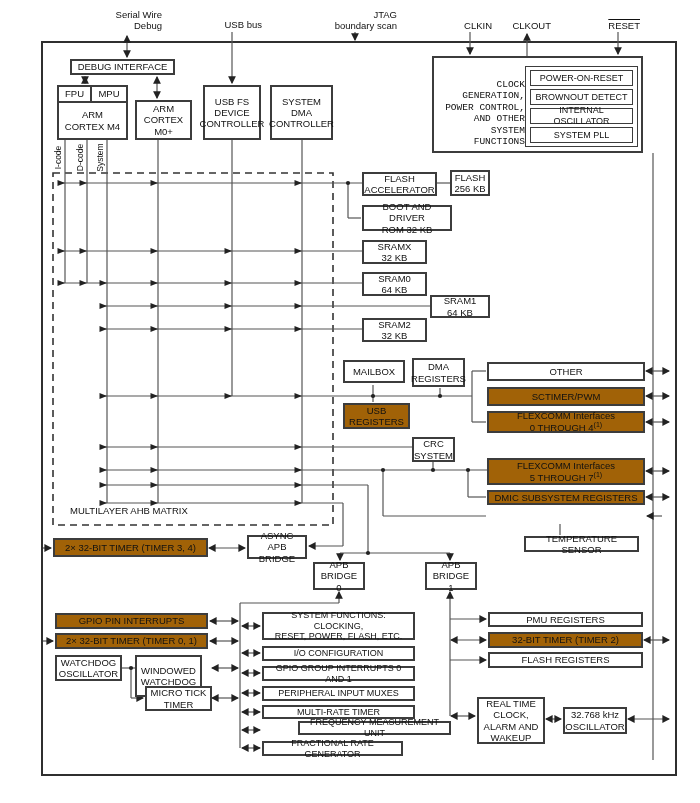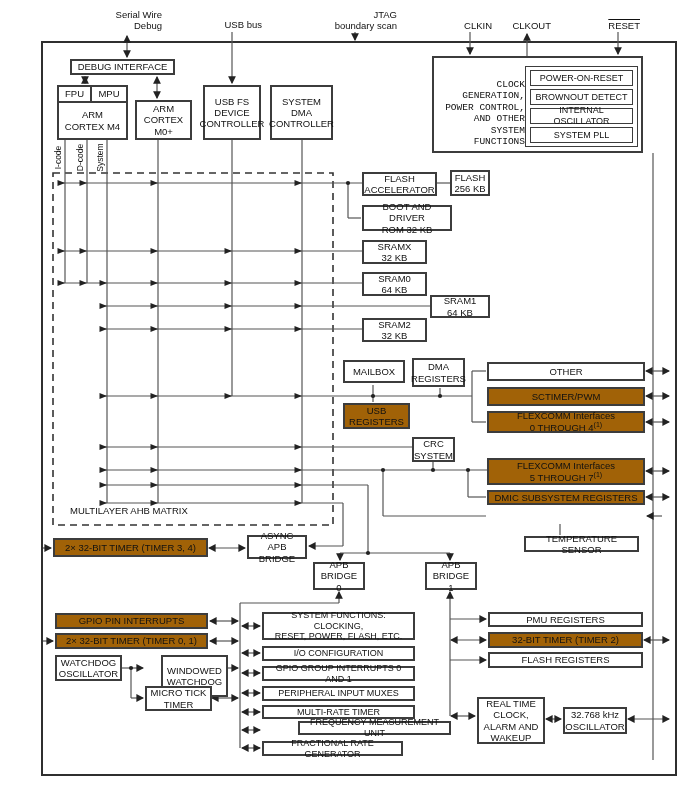--- a/index.html
+++ b/index.html
@@ -259,21 +259,21 @@
 BRIDGE</div>
   <div class="bx" style="left:313px;top:562px;width:52px;height:28px;">APB
 BRIDGE 0</div>
   <div class="bx" style="left:425px;top:562px;width:52px;height:28px;">APB
 BRIDGE 1</div>
 
   <div class="bx gray" style="left:55px;top:613px;width:153px;height:16px;">GPIO PIN INTERRUPTS</div>
   <div class="bx gray" style="left:55px;top:633px;width:153px;height:16px;">2× 32-BIT TIMER (TIMER 0, 1)</div>
   <div class="bx" style="left:55px;top:655px;width:67px;height:26px;">WATCHDOG
 OSCILLATOR</div>
-  <div class="bx" style="left:161px;top:655px;width:67px;height:42px;">WINDOWED
+  <div class="bx" style="left:135px;top:655px;width:67px;height:42px;">WINDOWED
 WATCHDOG</div>
   <div class="bx" style="left:145px;top:686px;width:67px;height:25px;">MICRO TICK
 TIMER</div>
 
   <div class="bx small" style="left:262px;top:612px;width:153px;height:28px;">SYSTEM FUNCTIONS: CLOCKING,
 RESET, POWER, FLASH, ETC.</div>
   <div class="bx small" style="left:262px;top:646px;width:153px;height:15px;">I/O CONFIGURATION</div>
   <div class="bx small" style="left:262px;top:666px;width:153px;height:15px;">GPIO GROUP INTERRUPTS 0 AND 1</div>
   <div class="bx small" style="left:262px;top:686px;width:153px;height:15px;">PERIPHERAL INPUT MUXES</div>
   <div class="bx small" style="left:262px;top:705px;width:153px;height:14px;">MULTI-RATE TIMER</div>

